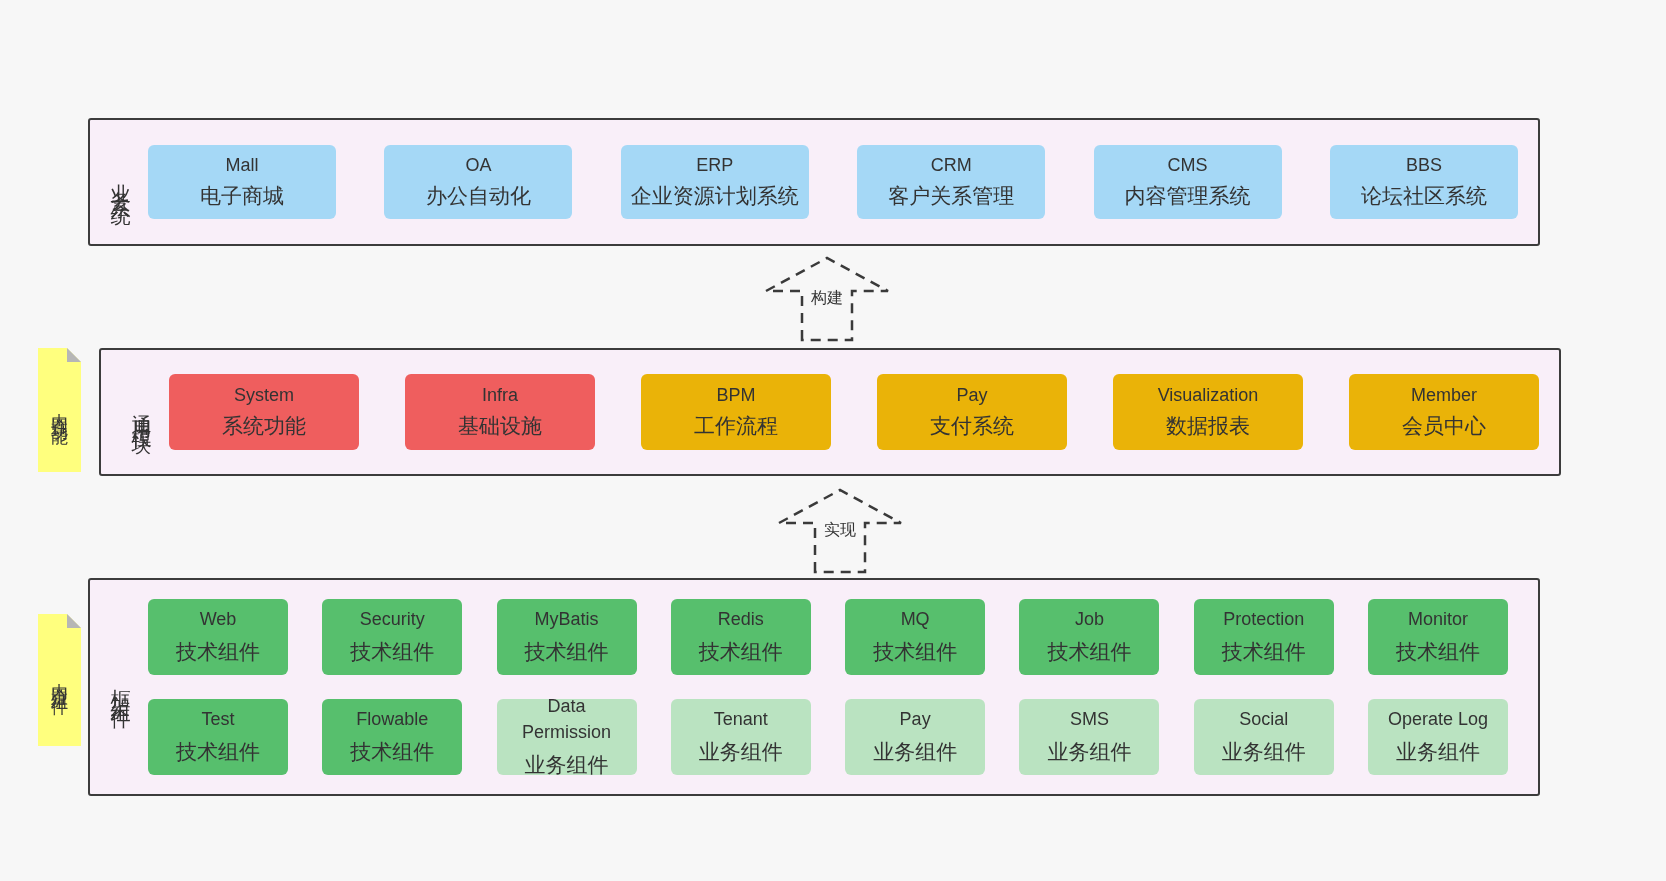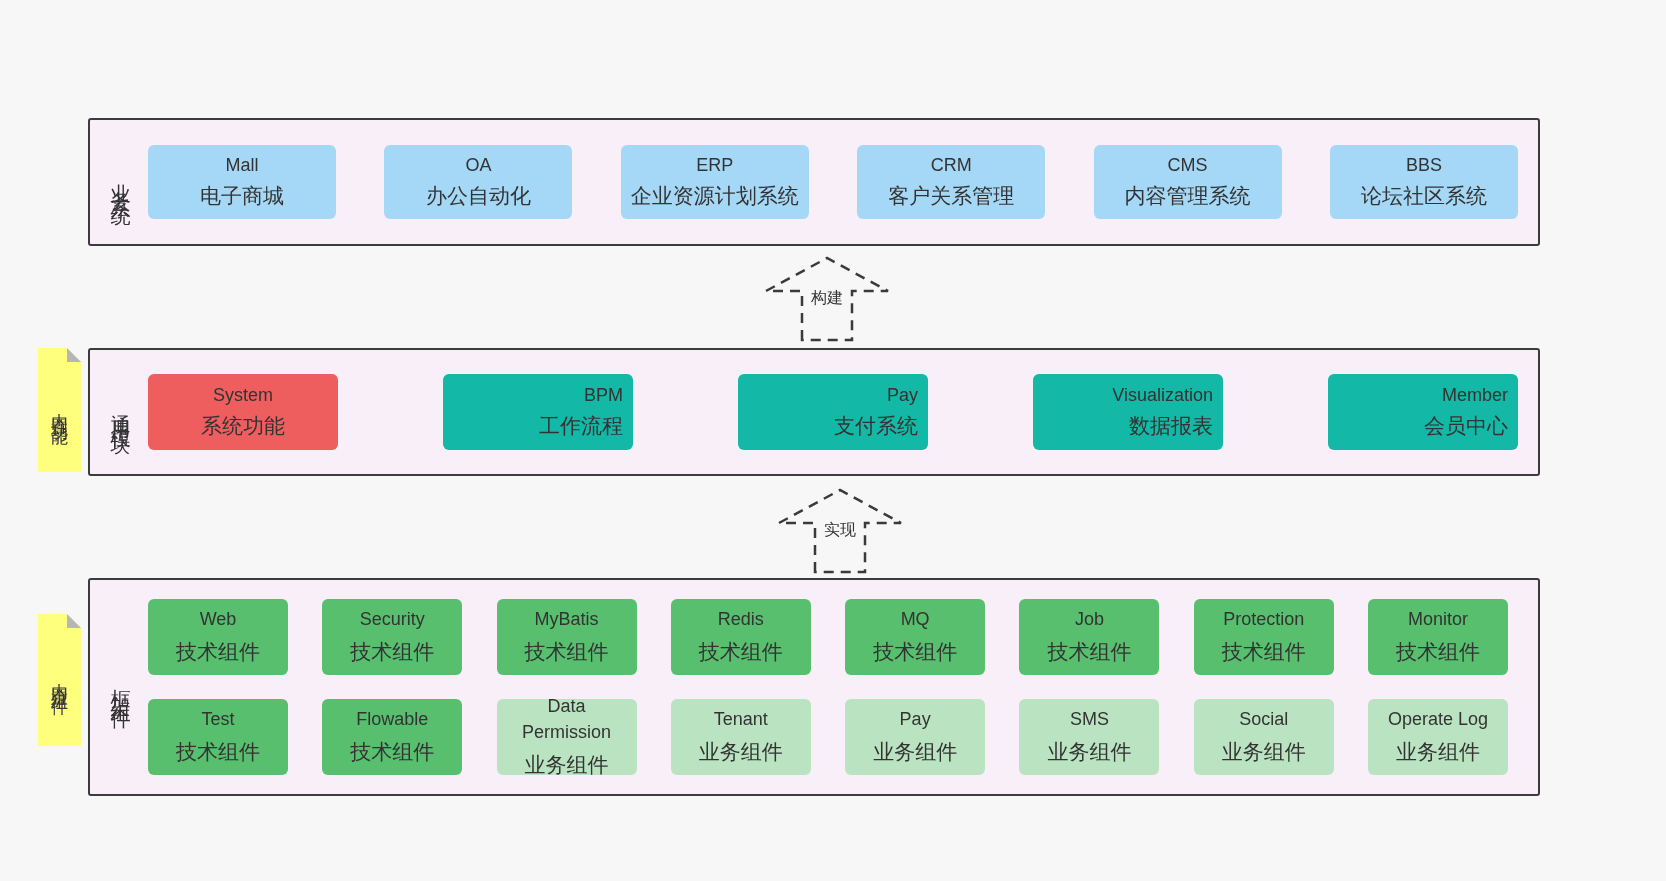--- a/index.html
+++ b/index.html
@@ -19,21 +19,21 @@
   
   .section {
     position: absolute;
     background: #f9eff9;
     border: 2px solid #3c3c3c;
     border-radius: 3px;
     display: flex;
     align-items: center;
   }
   #sec-business  { left: 88px; top: 118px; width: 1448px; height: 124px; }
-  #sec-common    { left: 88px; top: 348px; width: 1448px; height: 124px; }
+  #sec-common    { left: 99px; top: 348px; width: 1448px; height: 124px; padding-left: 10px; }
   #sec-framework { left: 88px; top: 578px; width: 1448px; height: 214px; justify-content: center; }
 
   .section-label {
     margin-left: 13px;
     width: 28px;
     writing-mode: vertical-rl;
     text-orientation: upright;
     font-size: 20px;
     letter-spacing: 7px;
     line-height: 1;
@@ -74,21 +74,21 @@
   #sec-business .box  { width: 188px; height: 74px; }
   #sec-common .box    { width: 190px; height: 76px; }
   #sec-framework .box { width: 140px; height: 76px; padding: 0 12px; }
 
   .box .name { font-size: 18px; line-height: 1.45; }
   .box .sub  { font-size: 21px; line-height: 1.45; margin-top: 3px; }
   #sec-framework .box .sub { margin-top: 5px; }
 
   .blue        { background: #a5d8f6; }
   .red         { background: #ef5e5e; }
-  .pink        { background: #14b8a6; align-items: flex-end; }
+  .pink        { background: #eab308; }
   .green       { background: #57bf6d; }
   .green-light { background: #bae3c1; }
 
   
   .arrow { position: absolute; width: 140px; height: 88px; }
   #arrow-build     { left: 757px; top: 254px; }
   #arrow-implement { left: 770px; top: 486px; }
   .arrow svg { display: block; }
   .arrow-label {
     position: absolute;
@@ -173,20 +173,24 @@
     <div class="note-text">内置功能</div>
   </div>
 
   <div class="section" id="sec-common">
     <div class="section-label">通用模块</div>
     <div class="boxes">
       <div class="box red">
         <div class="name">System</div>
         <div class="sub">系统功能</div>
       </div>
+      <div class="box red">
+        <div class="name">Infra</div>
+        <div class="sub">基础设施</div>
+      </div>
       <div class="box pink">
         <div class="name">BPM</div>
         <div class="sub">工作流程</div>
       </div>
       <div class="box pink">
         <div class="name">Pay</div>
         <div class="sub">支付系统</div>
       </div>
       <div class="box pink">
         <div class="name">Visualization</div>

